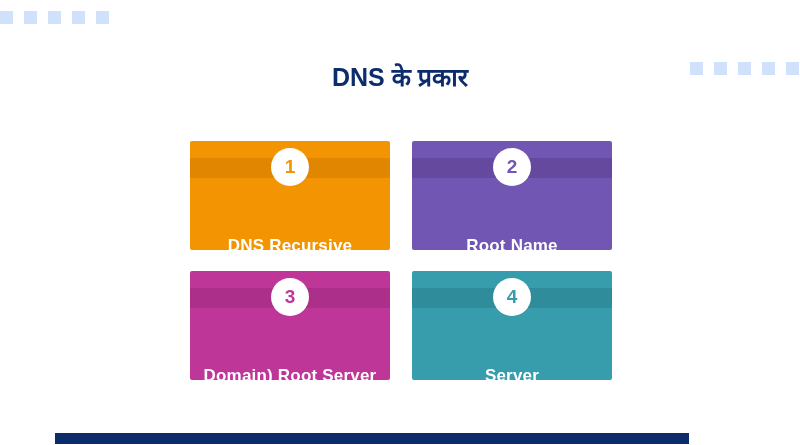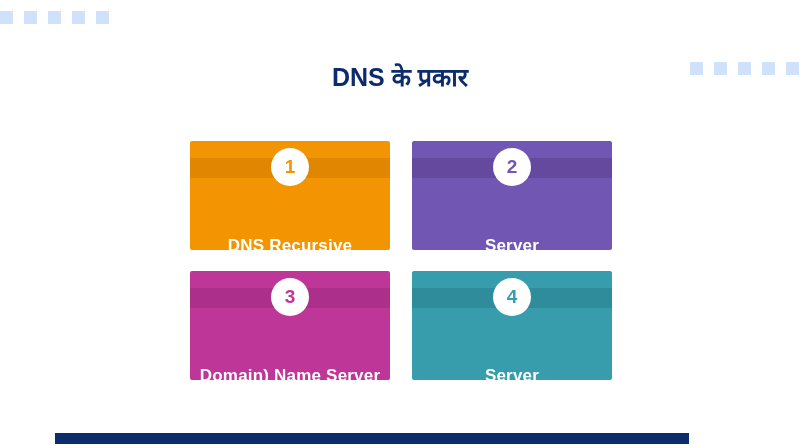--- a/index.html
+++ b/index.html
@@ -79,31 +79,32 @@
         <span class="line">DNS Recursive</span>
       </div>
     </div>
 
     <div class="card" style="background: rgb(113, 86, 179);">
       <div class="stripe" style="background: rgb(101, 73, 159);"></div>
       <div class="badge">
         <span style="color: rgb(113, 86, 179);">2</span>
       </div>
       <div class="label" style="color: rgb(255, 255, 255);">
+        <span class="line">Root Name</span>
         <span class="line">Server</span>
       </div>
     </div>
 
     <div class="card" style="background: rgb(191, 54, 153);">
       <div class="stripe" style="background: rgb(172, 47, 138);"></div>
       <div class="badge">
         <span style="color: rgb(191, 54, 153);">3</span>
       </div>
       <div class="label" style="color: rgb(255, 255, 255);">
-        <span class="line">Domain) Name Server</span>
+        <span class="line">Domain) Root Server</span>
       </div>
     </div>
 
     <div class="card" style="background: rgb(55, 156, 171);">
       <div class="stripe" style="background: rgb(47, 140, 155);"></div>
       <div class="badge">
         <span style="color: rgb(55, 156, 171);">4</span>
       </div>
       <div class="label" style="color: rgb(255, 255, 255);">
         <span class="line">Server</span>

